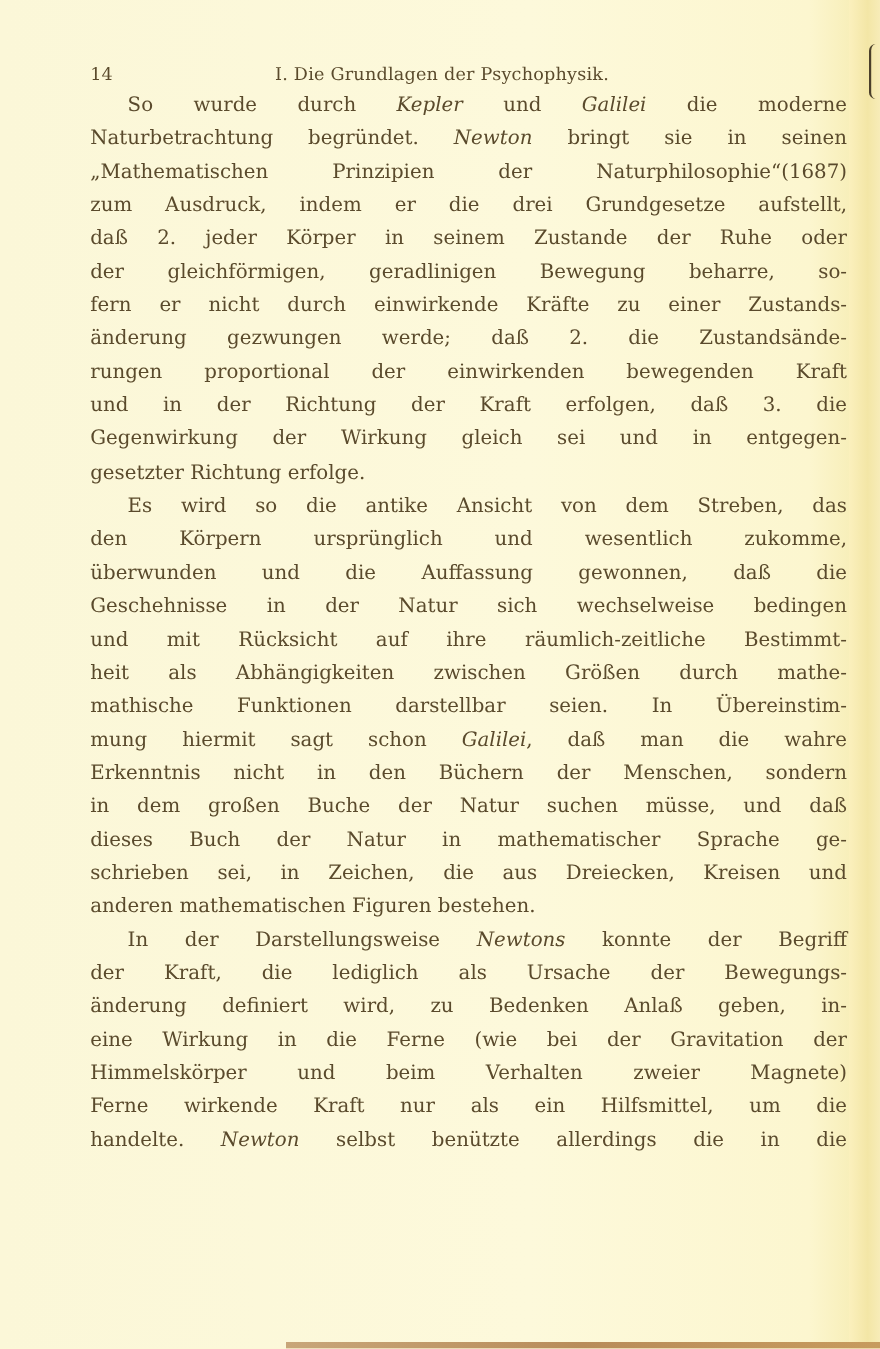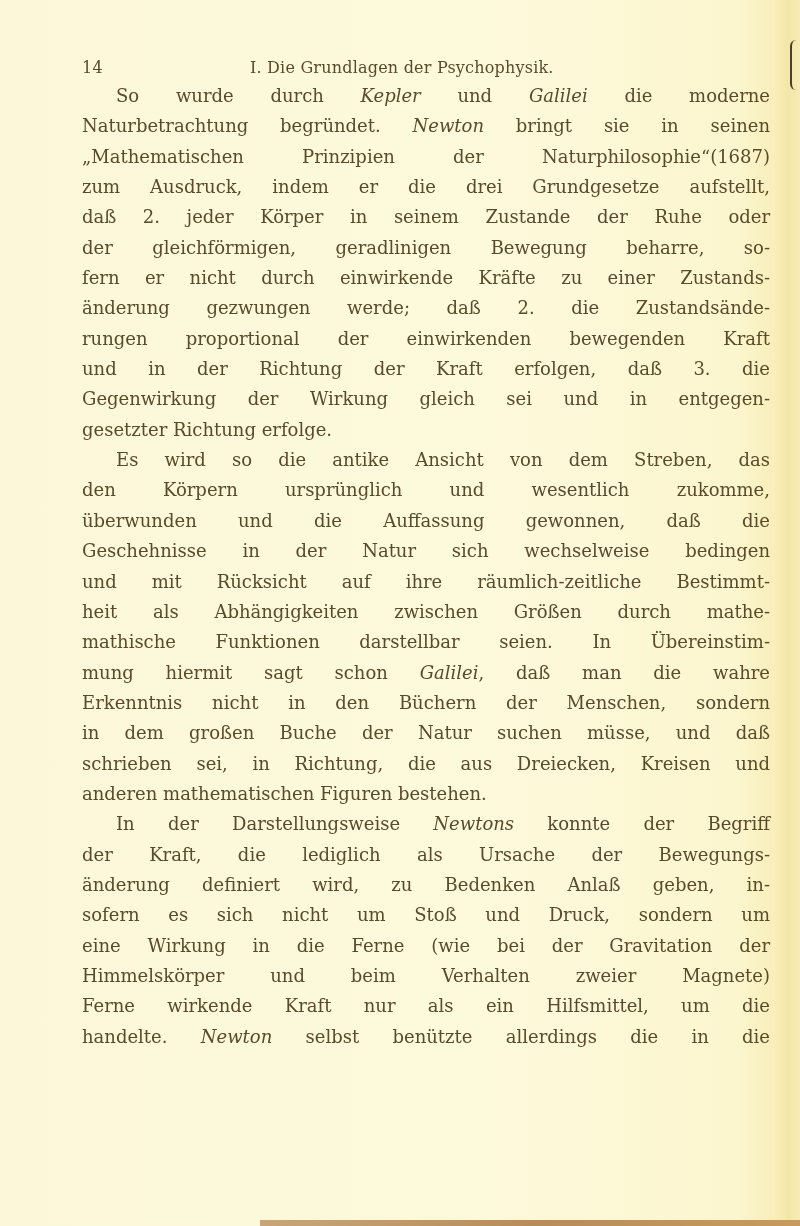--- a/index.html
+++ b/index.html
@@ -78,26 +78,26 @@
       <span class="line indent"><span>Es wird so die antike Ansicht von dem Streben, das</span></span>
       <span class="line"><span>den Körpern ursprünglich und wesentlich zukomme,</span></span>
       <span class="line"><span>überwunden und die Auffassung gewonnen, daß die</span></span>
       <span class="line"><span>Geschehnisse in der Natur sich wechselweise bedingen</span></span>
       <span class="line"><span>und mit Rücksicht auf ihre räumlich-zeitliche Bestimmt-</span></span>
       <span class="line"><span>heit als Abhängigkeiten zwischen Größen durch mathe-</span></span>
       <span class="line"><span>mathische Funktionen darstellbar seien. In Übereinstim-</span></span>
       <span class="line"><span>mung hiermit sagt schon </span><span class="it">Galilei</span><span>, daß man die wahre</span></span>
       <span class="line"><span>Erkenntnis nicht in den Büchern der Menschen, sondern</span></span>
       <span class="line"><span>in dem großen Buche der Natur suchen müsse, und daß</span></span>
-      <span class="line"><span>schrieben sei, in Richtung, die aus Dreiecken, Kreisen und</span></span>
+      <span class="line"><span>dieses Buch der Natur in mathematischer Sprache ge-</span></span>
+      <span class="line"><span>schrieben sei, in Zeichen, die aus Dreiecken, Kreisen und</span></span>
       <span class="line last"><span>anderen mathematischen Figuren bestehen.</span></span>
     </div>
     <div>
       <span class="line indent"><span>In der Darstellungsweise </span><span class="it">Newtons</span><span> konnte der Begriff</span></span>
       <span class="line"><span>der Kraft, die lediglich als Ursache der Bewegungs-</span></span>
       <span class="line"><span>änderung definiert wird, zu Bedenken Anlaß geben, in-</span></span>
-      <span class="line"><span>sofern es sich nicht um Stoß und Druck, sondern um</span></span>
       <span class="line"><span>eine Wirkung in die Ferne (wie bei der Gravitation der</span></span>
       <span class="line"><span>Himmelskörper und beim Verhalten zweier Magnete)</span></span>
       <span class="line"><span>Ferne wirkende Kraft nur als ein Hilfsmittel, um die</span></span>
       <span class="line"><span>handelte. </span><span class="it">Newton</span><span> selbst benützte allerdings die in die</span></span>
     </div>
   </div>
 
 </body></html>

